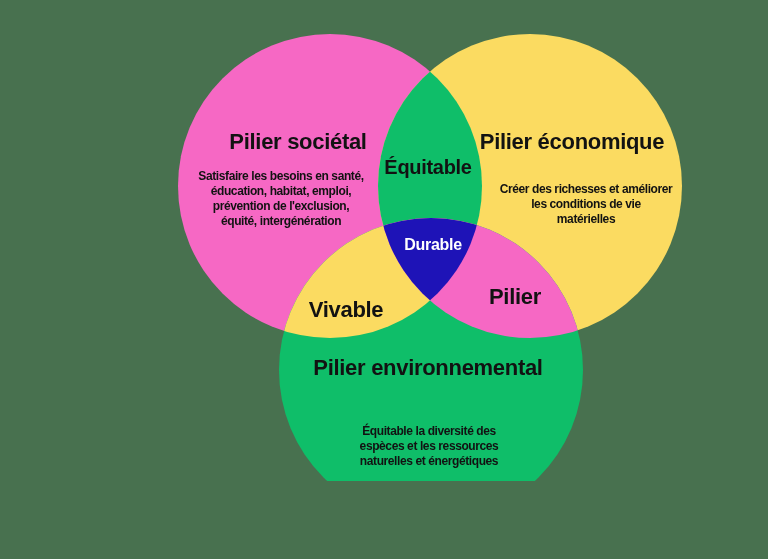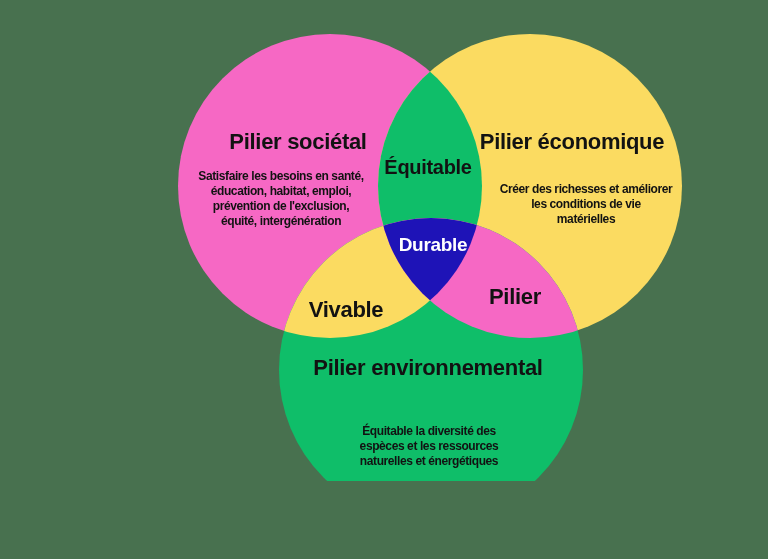--- a/index.html
+++ b/index.html
@@ -41,21 +41,21 @@
   .lens-label {
     font-size: 22px;
     letter-spacing: -0.3px;
     white-space: nowrap;
     text-align: right;
   }
   .equitable-label {
     font-size: 20px;
   }
   .durable-label {
-    font-size: 19px;
+    font-size: 16px;
     color: #FFFFFF;
   }
 </style>
 </head>
 <body>
 
 <div class="stage">
 
   <svg width="768" height="559" viewBox="0 0 768 559">
     <defs>

